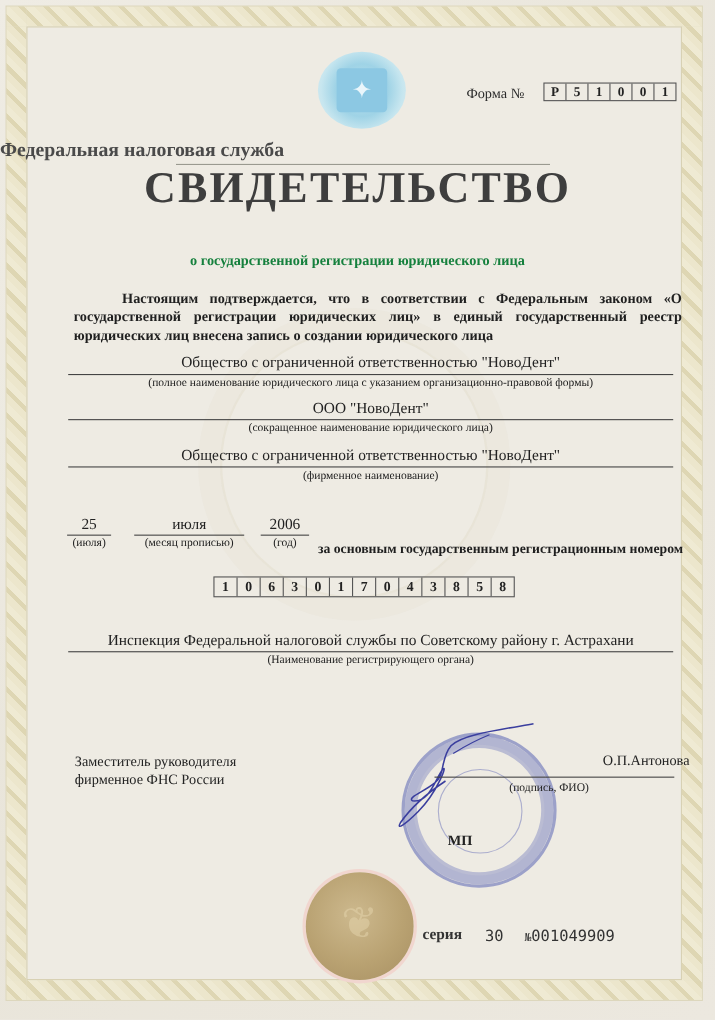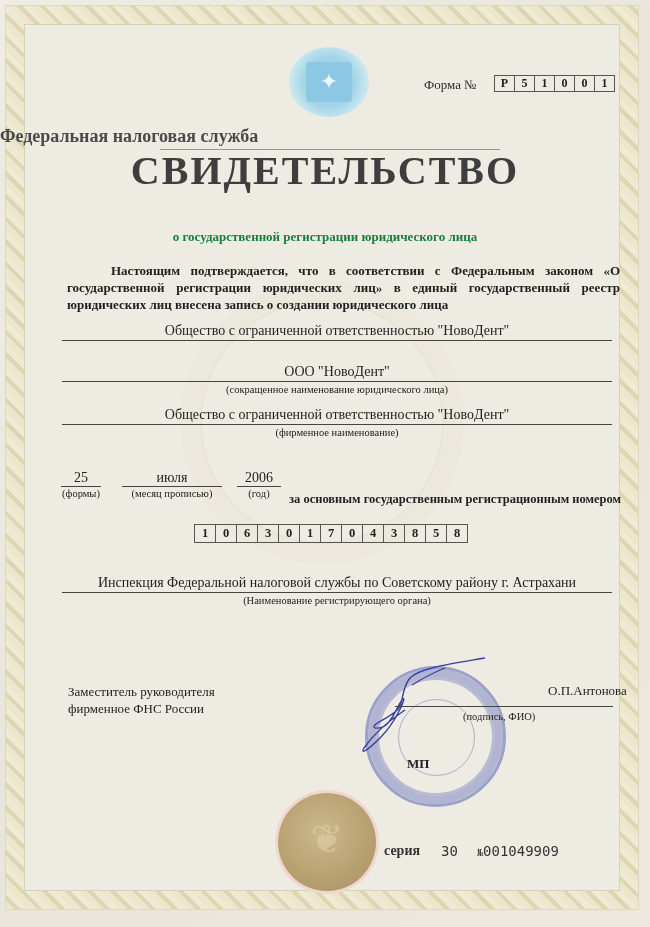--- a/index.html
+++ b/index.html
@@ -154,35 +154,36 @@
 <div class="agency-rule"></div>
 <div class="title">СВИДЕТЕЛЬСТВО</div>
 <div class="subtitle">о государственной регистрации юридического лица</div>
 
 <div class="para">
   <span class="indent"></span><span>Настоящим подтверждается, что в соответствии с Федеральным законом «О государственной регистрации юридических лиц» в единый государственный реестр юридических лиц внесена запись о создании юридического лица</span>
 </div>
 
 <div class="field" style="top:322px;">
   <div class="value">Общество с ограниченной ответственностью "НовоДент"</div>
+  <div class="caption">(полное наименование юридического лица с указанием организационно-правовой формы)</div>
 </div>
 
 <div class="field" style="top:363px;">
   <div class="value">ООО "НовоДент"</div>
   <div class="caption">(сокращенное наименование юридического лица)</div>
 </div>
 
 <div class="field" style="top:406px;">
   <div class="value">Общество с ограниченной ответственностью "НовоДент"</div>
   <div class="caption">(фирменное наименование)</div>
 </div>
 
 <div class="date-part" style="left:61px; top:470px; width:40px;">
   <div class="value">25</div>
-  <div class="caption">(формы)</div>
+  <div class="caption">(июля)</div>
 </div>
 <div class="date-part" style="left:122px; top:470px; width:100px;">
   <div class="value">июля</div>
   <div class="caption">(месяц прописью)</div>
 </div>
 <div class="date-part" style="left:237px; top:470px; width:44px;">
   <div class="value">2006</div>
   <div class="caption">(год)</div>
 </div>
 <div class="ogrn-label">за основным государственным регистрационным номером</div>

